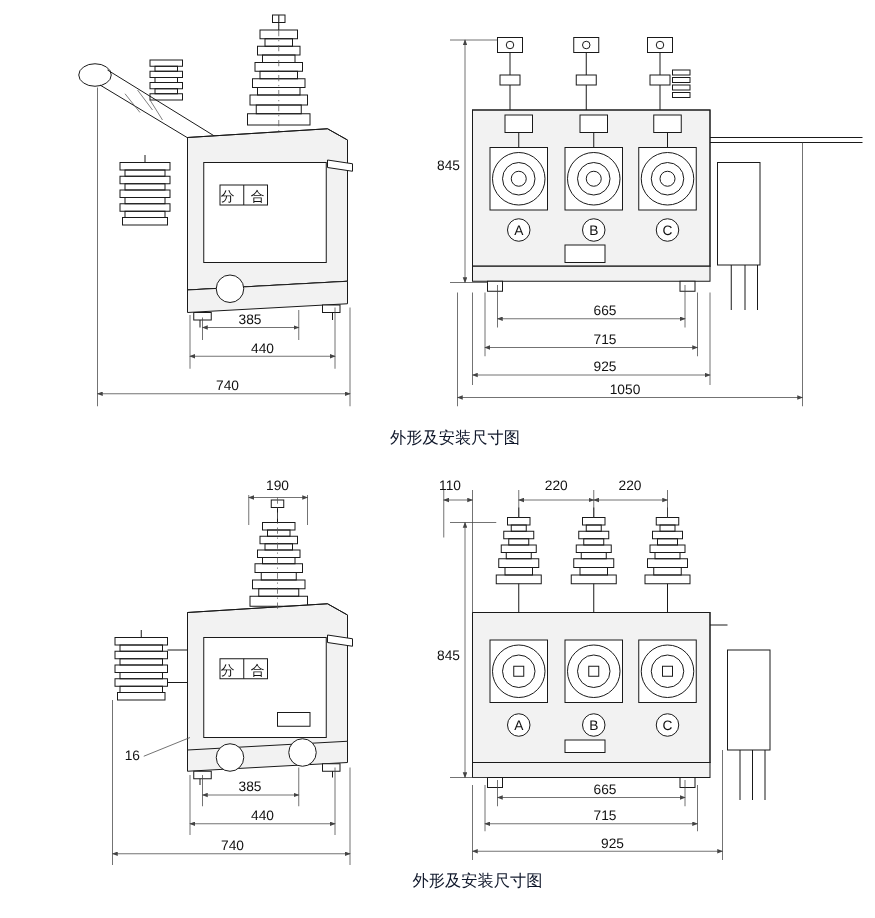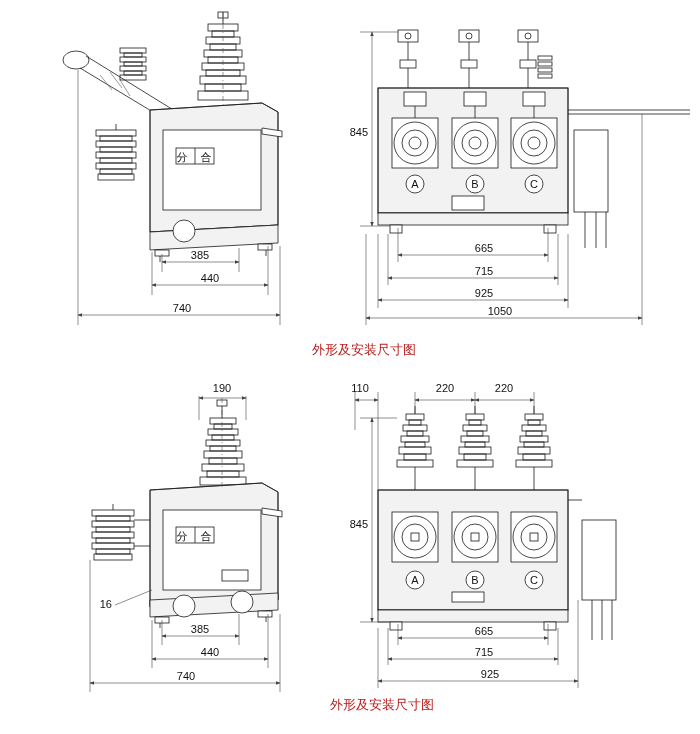--- a/index.html
+++ b/index.html
@@ -1,19 +1,19 @@
 <!DOCTYPE html>
 <html><head>
 <meta charset="utf-8">
 <style>
   html,body{margin:0;padding:0;background:#ffffff;}
   body{width:700px;height:734px;position:relative;font-family:"Liberation Sans",sans-serif;color:#000;}
   .stage{position:absolute;left:0;top:0;width:700px;height:734px;overflow:hidden;}
   svg{position:absolute;left:0;top:0;}
-  .cap{position:absolute;font-size:13px;color:#b91c1c;white-space:nowrap;}
+  .cap{position:absolute;font-size:13px;color:#0f172a;white-space:nowrap;}
   .dimtxt{font-size:11px;fill:#111;font-family:"Liberation Sans",sans-serif;}
   .lbl{font-size:11px;fill:#111;font-family:"Liberation Sans",sans-serif;}
   .cn{font-size:11px;fill:#111;font-family:"Liberation Sans",sans-serif;}
   .ln{stroke:#1a1a1a;stroke-width:0.8;fill:none;}
   .lnf{stroke:#1a1a1a;stroke-width:0.8;fill:#f2f2f2;}
   .thin{stroke:#555;stroke-width:0.6;fill:none;}
   .dash{stroke:#555;stroke-width:0.6;fill:none;stroke-dasharray:5 3 1 3;}
   .ext{stroke:#444;stroke-width:0.6;fill:none;}
 </style>
 </head>

